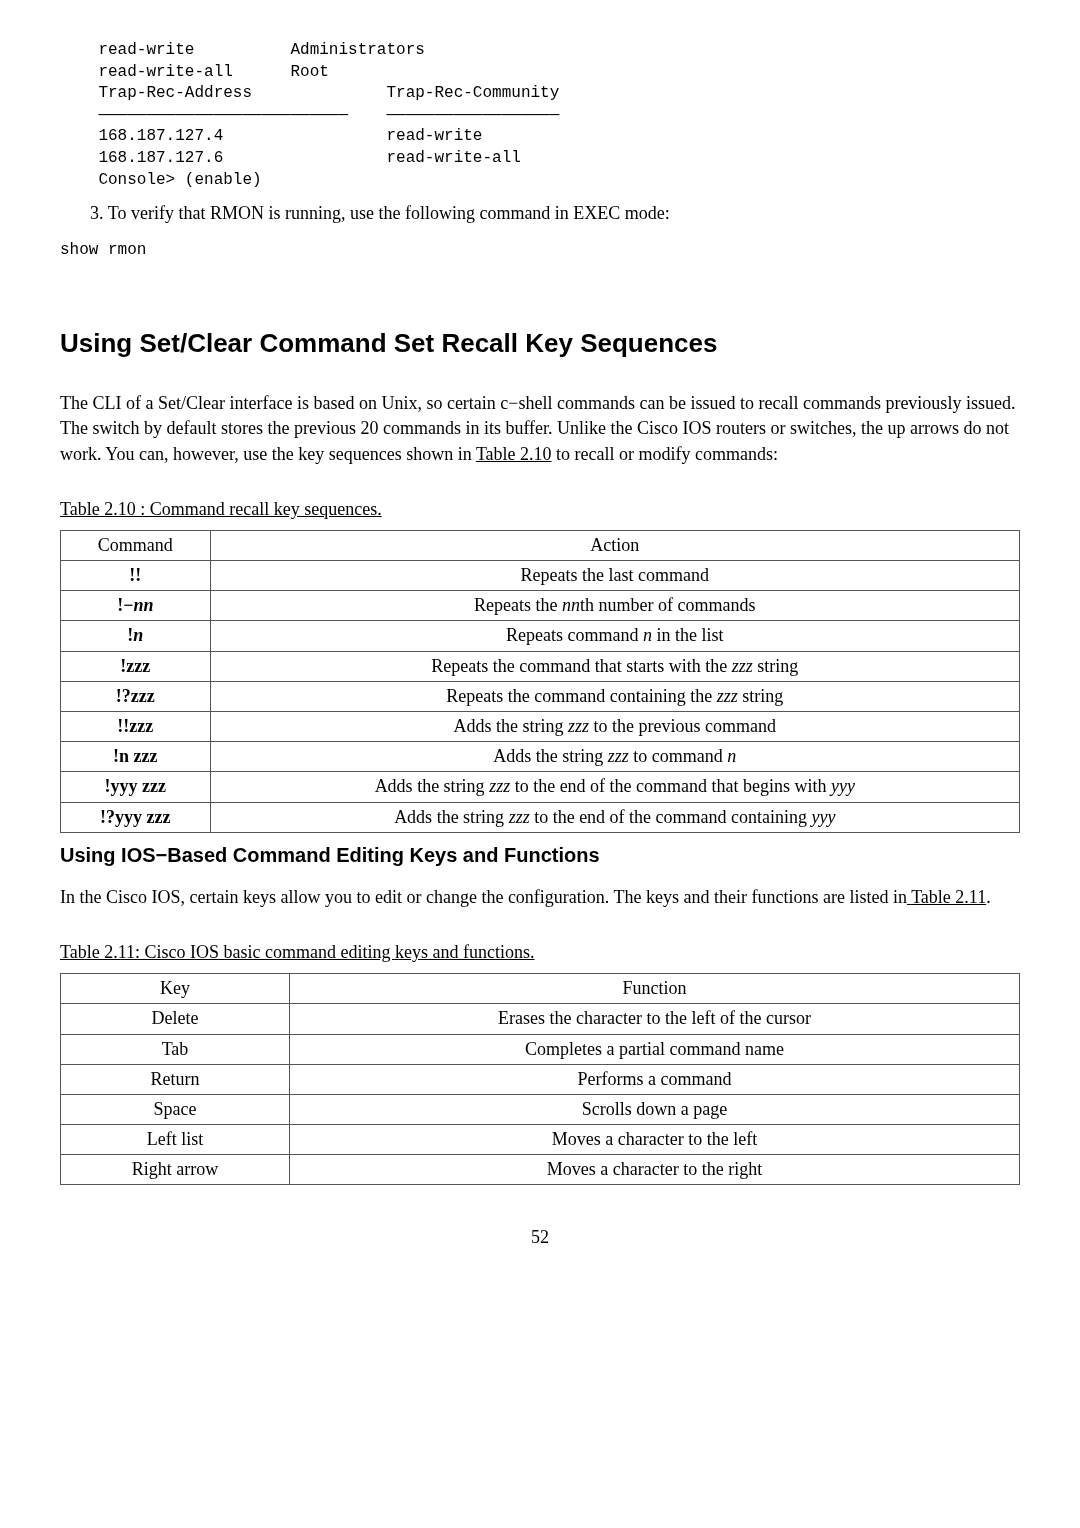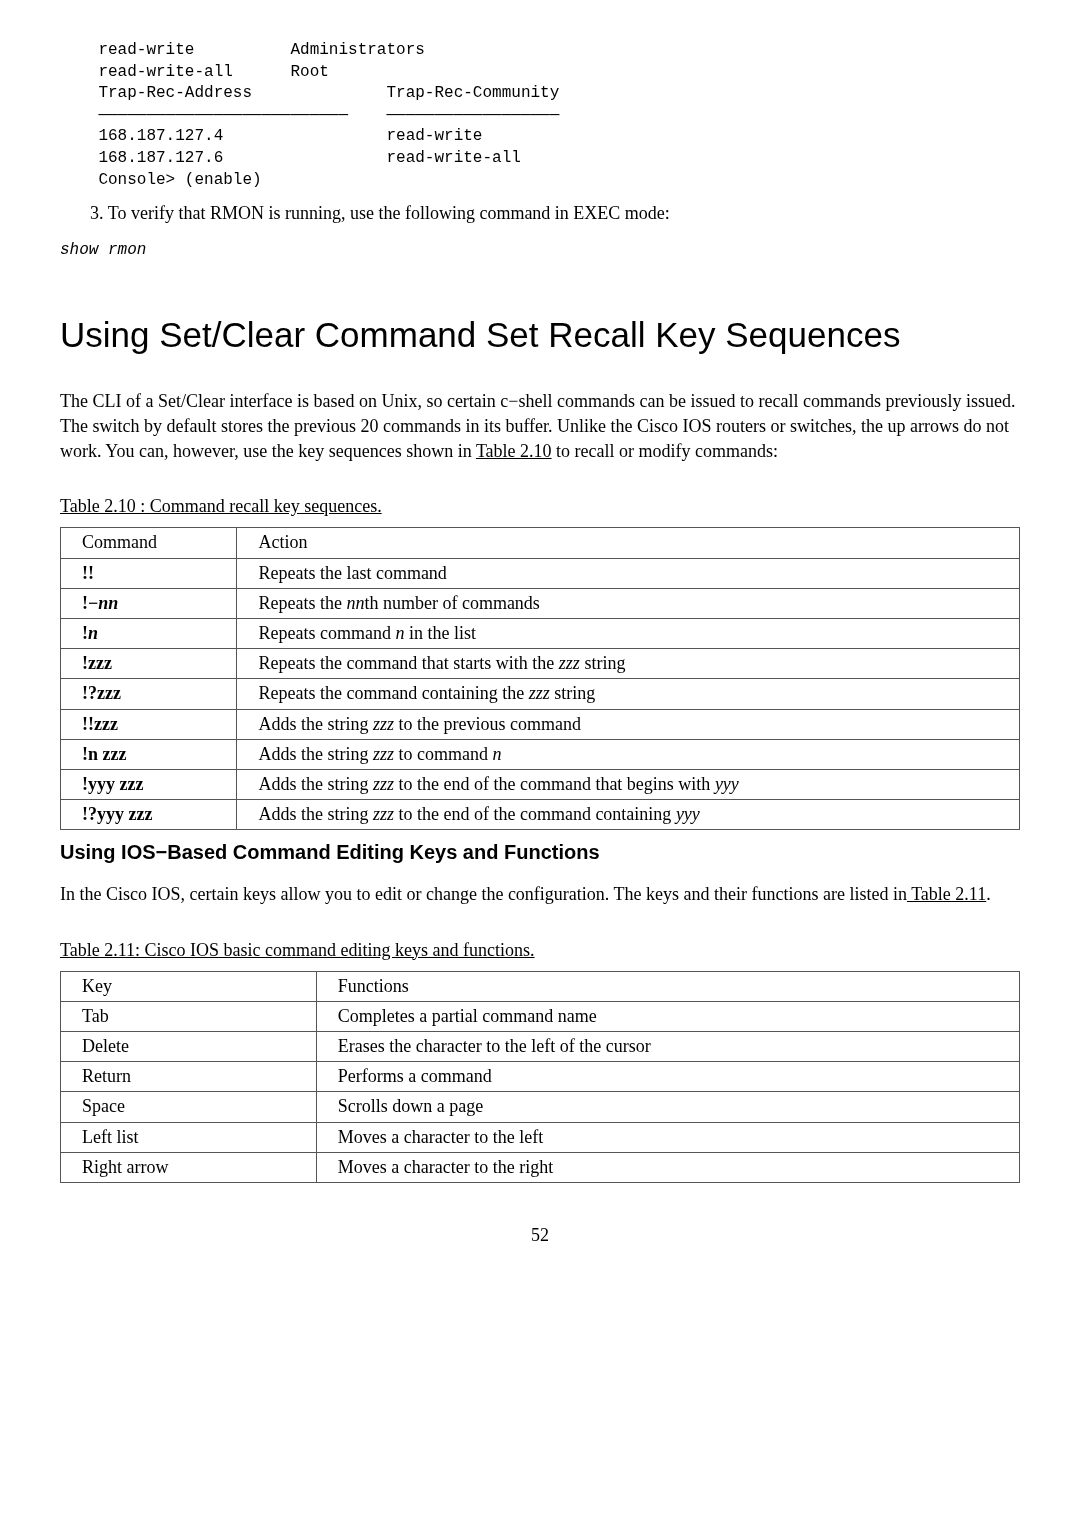--- a/index.html
+++ b/index.html
@@ -21,52 +21,52 @@
   }
   .indent-code {
     margin-left: 60px;
   }
   .list-item {
     margin-left: 30px;
     margin-bottom: 10px;
   }
   h2.section {
     font-family: Arial, Helvetica, sans-serif;
-    font-weight: normal;
-    font-size: 35px;
-    margin-top: 48px;
+    font-weight: bold;
+    font-size: 26px;
+    margin-top: 63px;
     margin-bottom: 30px;
   }
   h2.subsection {
     font-family: Arial, Helvetica, sans-serif;
     font-weight: bold;
     font-size: 20px;
     margin-top: 6px;
     margin-bottom: 16px;
   }
   p { margin: 10px 0; }
   .underline { text-decoration: underline; }
   table {
     border-collapse: collapse;
     width: 100%;
     margin-top: 8px;
     margin-bottom: 8px;
   }
   td, th {
     border: 1px solid #555;
-    padding: 2px 21px;
-    text-align: left;
+    padding: 2px 8px;
+    text-align: center;
     vertical-align: top;
     font-weight: normal;
   }
   .b { font-weight: bold; }
   .it { font-style: italic; }
   .caption { margin-top: 30px; margin-bottom: 6px; text-decoration: underline; }
   .page-num { text-align: center; margin-top: 40px; }
-  .inline-code { font-family: "Courier New", Courier, monospace; font-size: 16px; font-style: italic; }
+  .inline-code { font-family: "Courier New", Courier, monospace; font-size: 16px; }
 </style>
 </head>
 <body>
 
 <pre class="code indent-code">    read-write          Administrators
     read-write-all      Root
     Trap-Rec-Address              Trap-Rec-Community
     ——————————————————————————    ——————————————————
     168.187.127.4                 read-write
     168.187.127.6                 read-write-all
@@ -134,29 +134,29 @@
 <p>
   <span>In the Cisco IOS, certain keys allow you to edit or change the configuration. The keys and their functions are listed in</span><span class="underline"> Table 2.11</span><span>.</span>
 </p>
 
 <p class="caption">Table 2.11: Cisco IOS basic command editing keys and functions.</p>
 
 <table>
   <tbody>
       <tr>
     <td>Key</td>
-    <td>Functions</td>
+    <td>Function</td>
+  </tr>
+  <tr>
+    <td>Delete</td>
+    <td>Erases the character to the left of the cursor</td>
   </tr>
   <tr>
     <td>Tab</td>
     <td>Completes a partial command name</td>
-  </tr>
-  <tr>
-    <td>Delete</td>
-    <td>Erases the character to the left of the cursor</td>
   </tr>
   <tr>
     <td>Return</td>
     <td>Performs a command</td>
   </tr>
   <tr>
     <td>Space</td>
     <td>Scrolls down a page</td>
   </tr>
   <tr>

